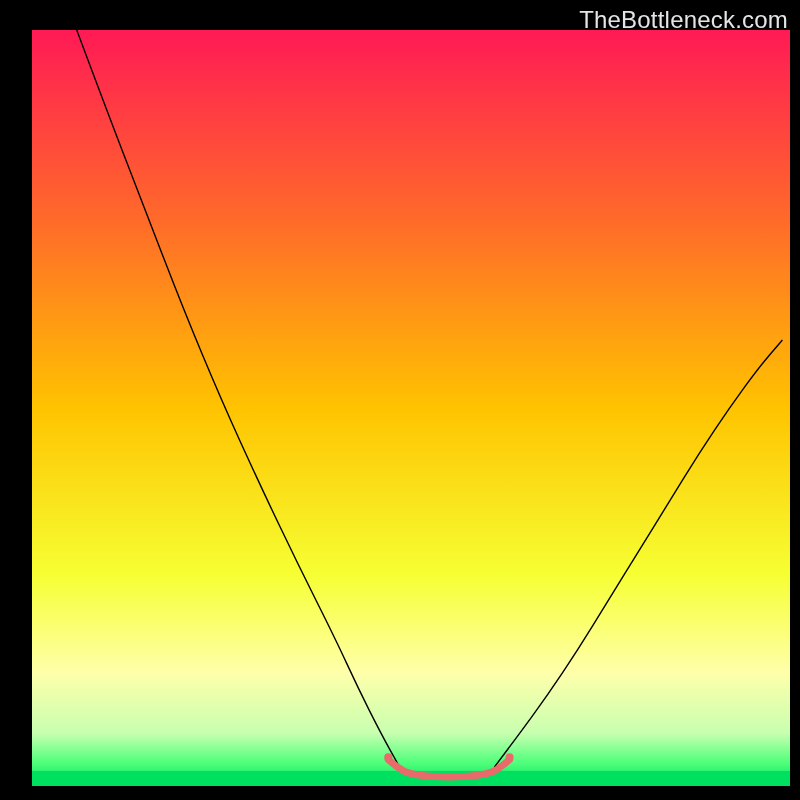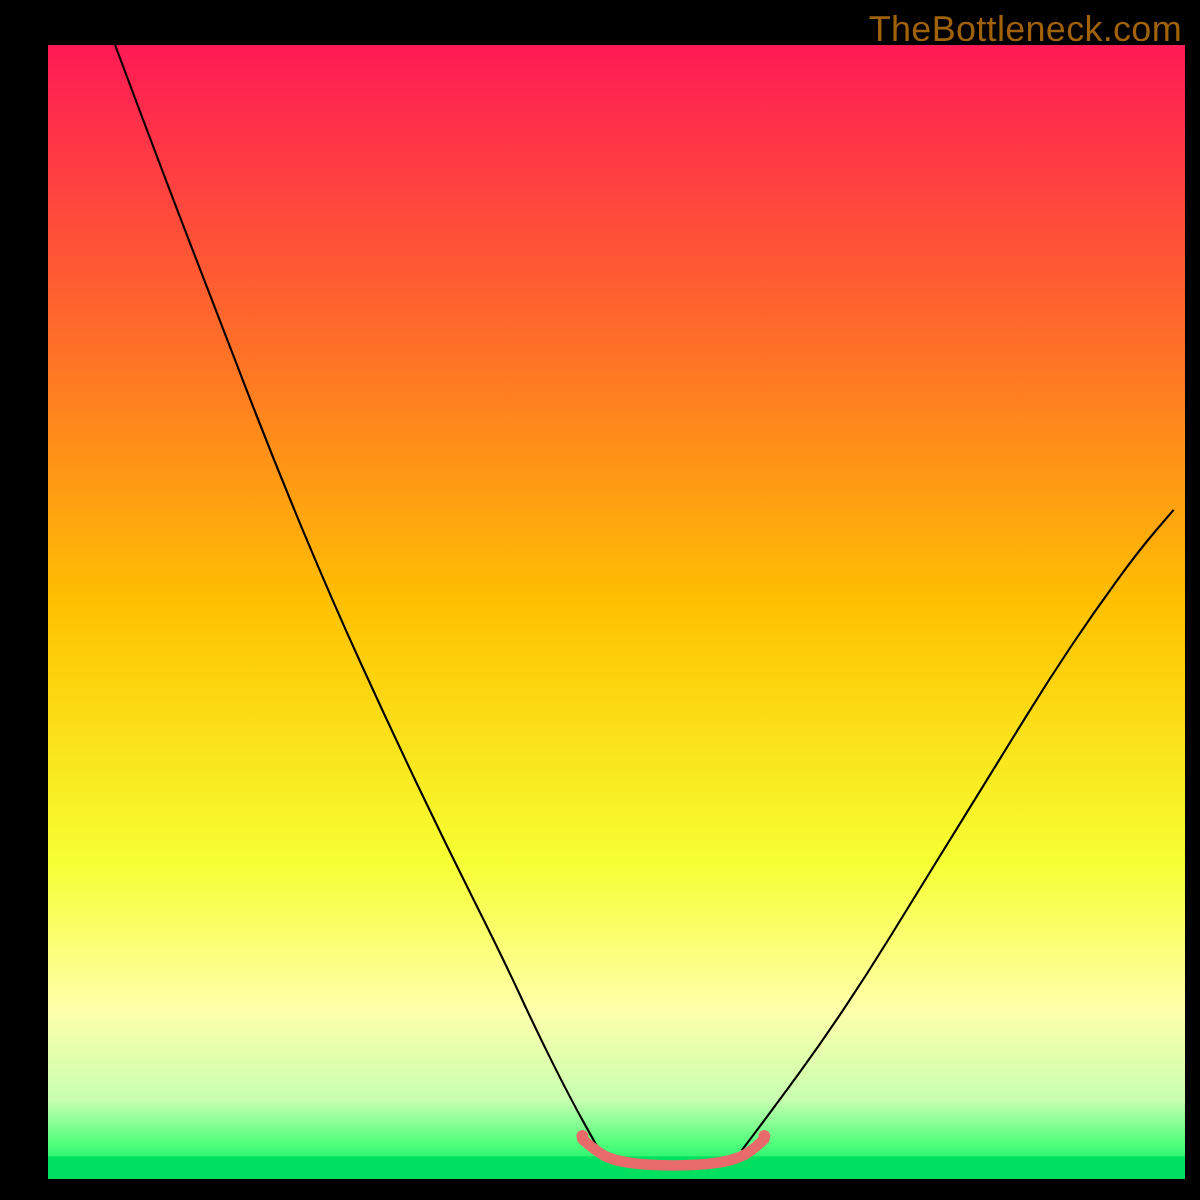--- a/index.html
+++ b/index.html
@@ -17,21 +17,21 @@
   }
   svg {
     display: block;
   }
   .watermark {
     position: absolute;
     top: 6px;
     right: 12px;
     font-family: Arial, Helvetica, sans-serif;
     font-size: 24px;
-    color: #a16207;
+    color: #e5e5e5;
     font-weight: 400;
     letter-spacing: 0.2px;
   }
 </style>
 </head>
 <body>
 
 <div class="chart-container">
   <svg id="chart-svg" width="800" height="800" viewBox="0 0 800 800">
     <defs>

